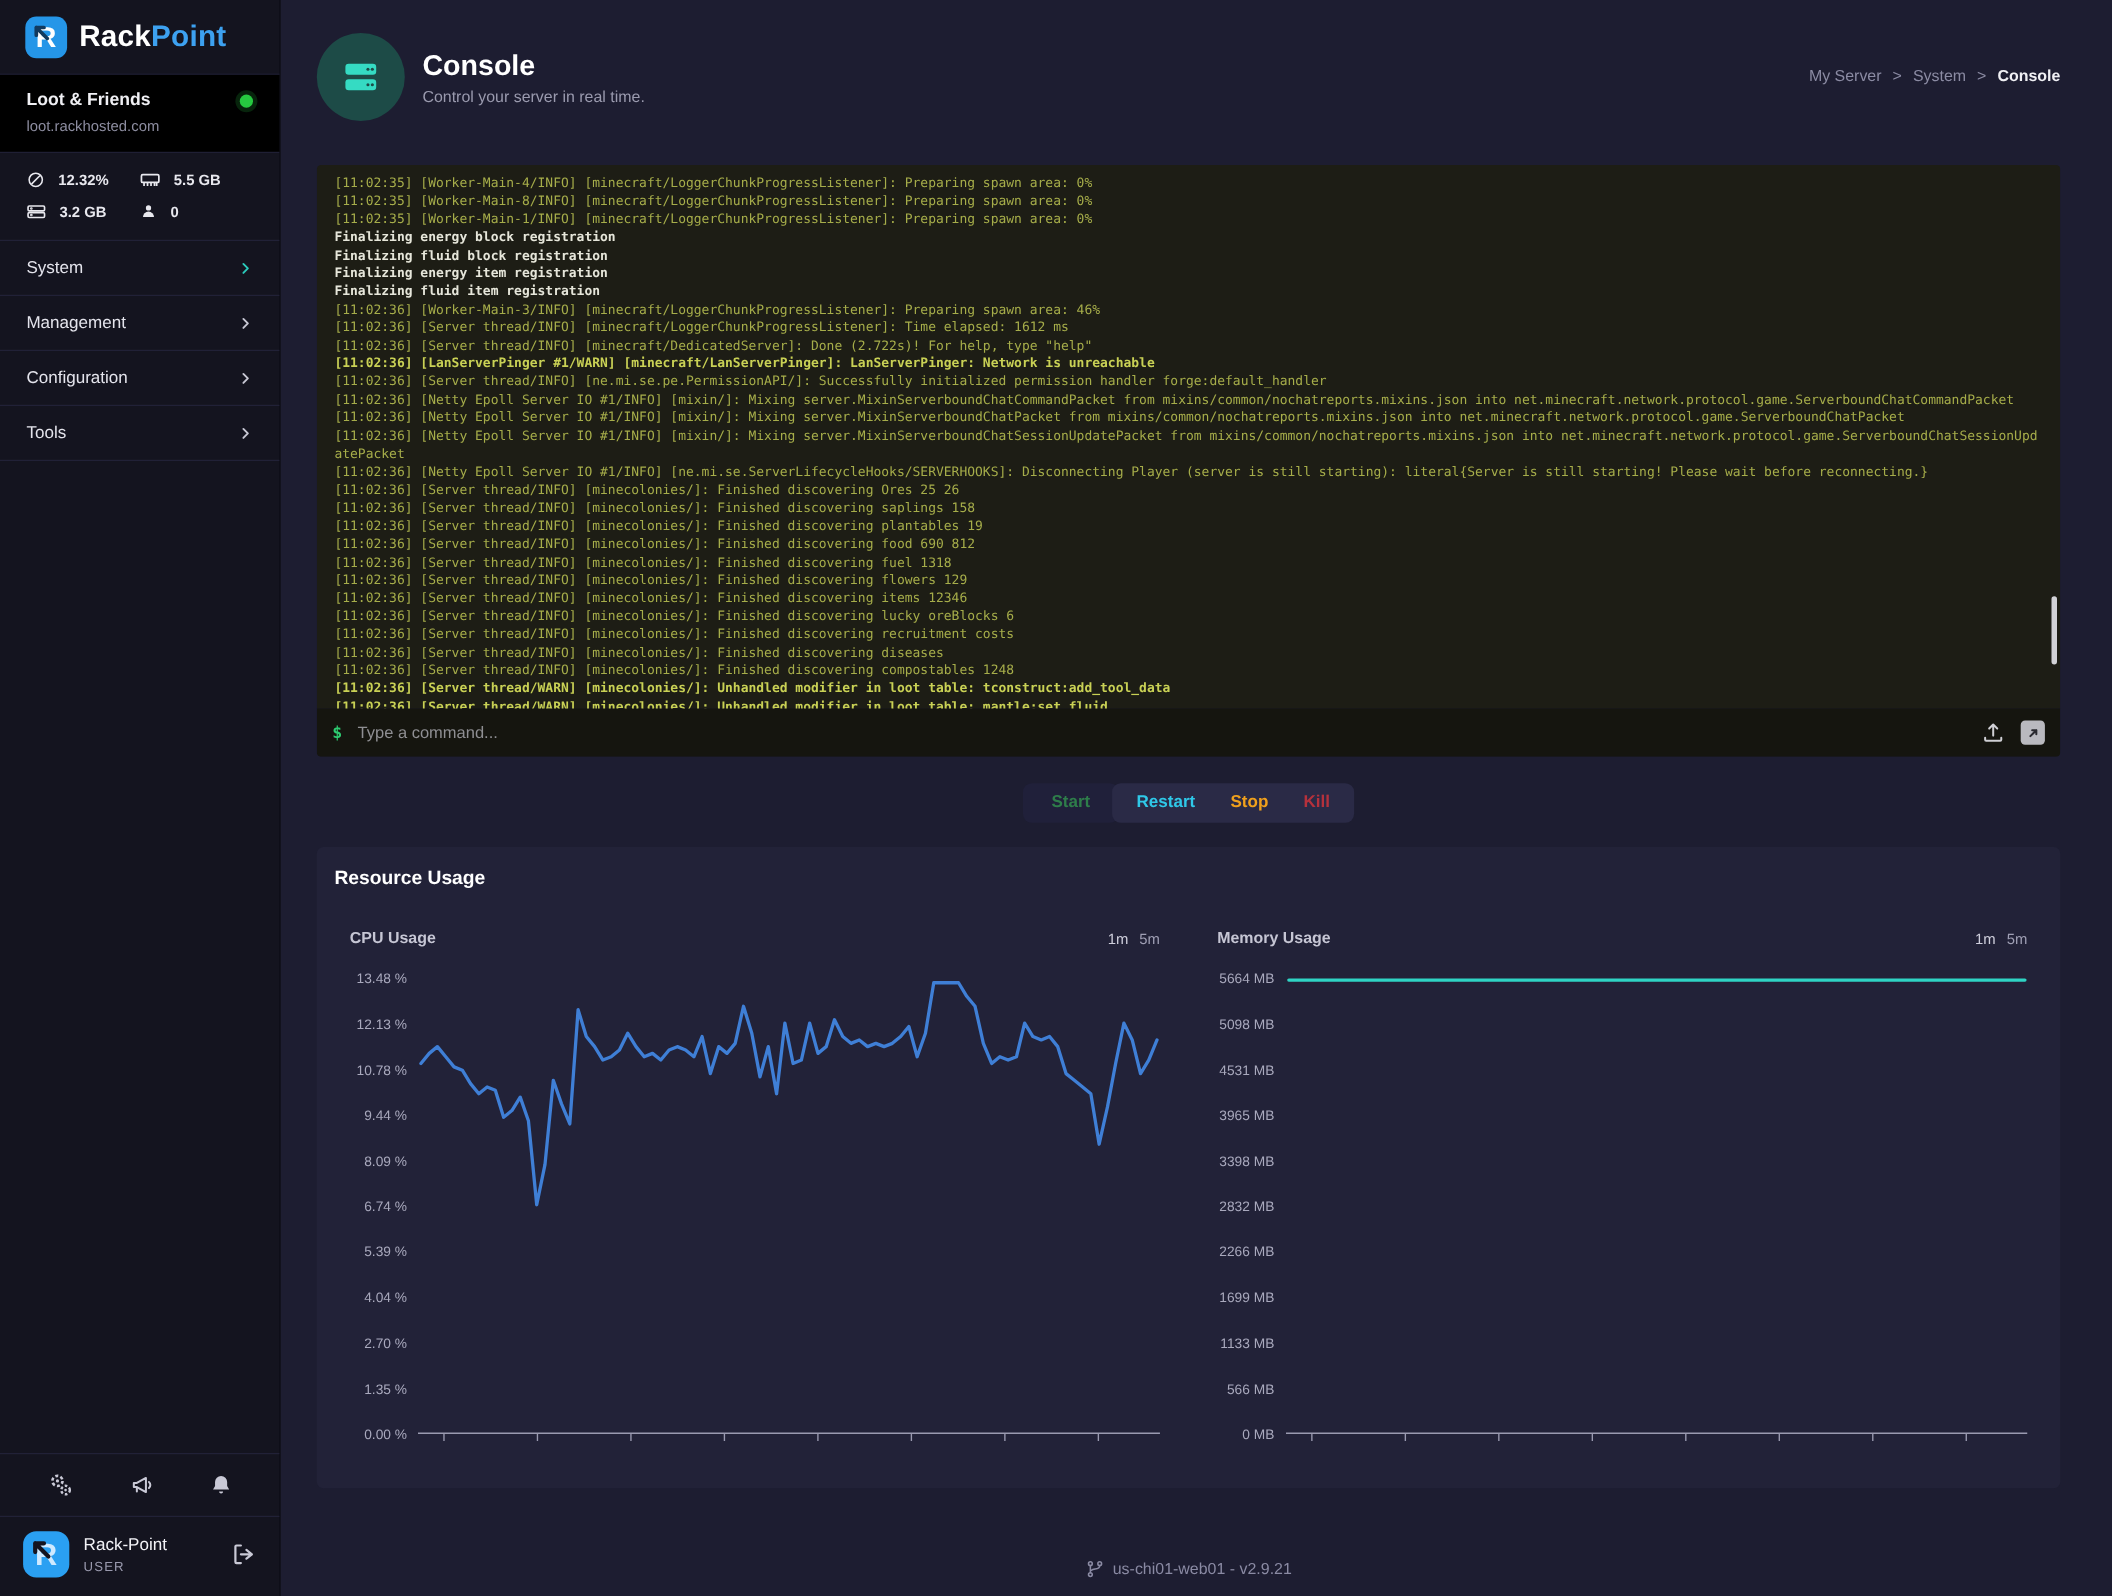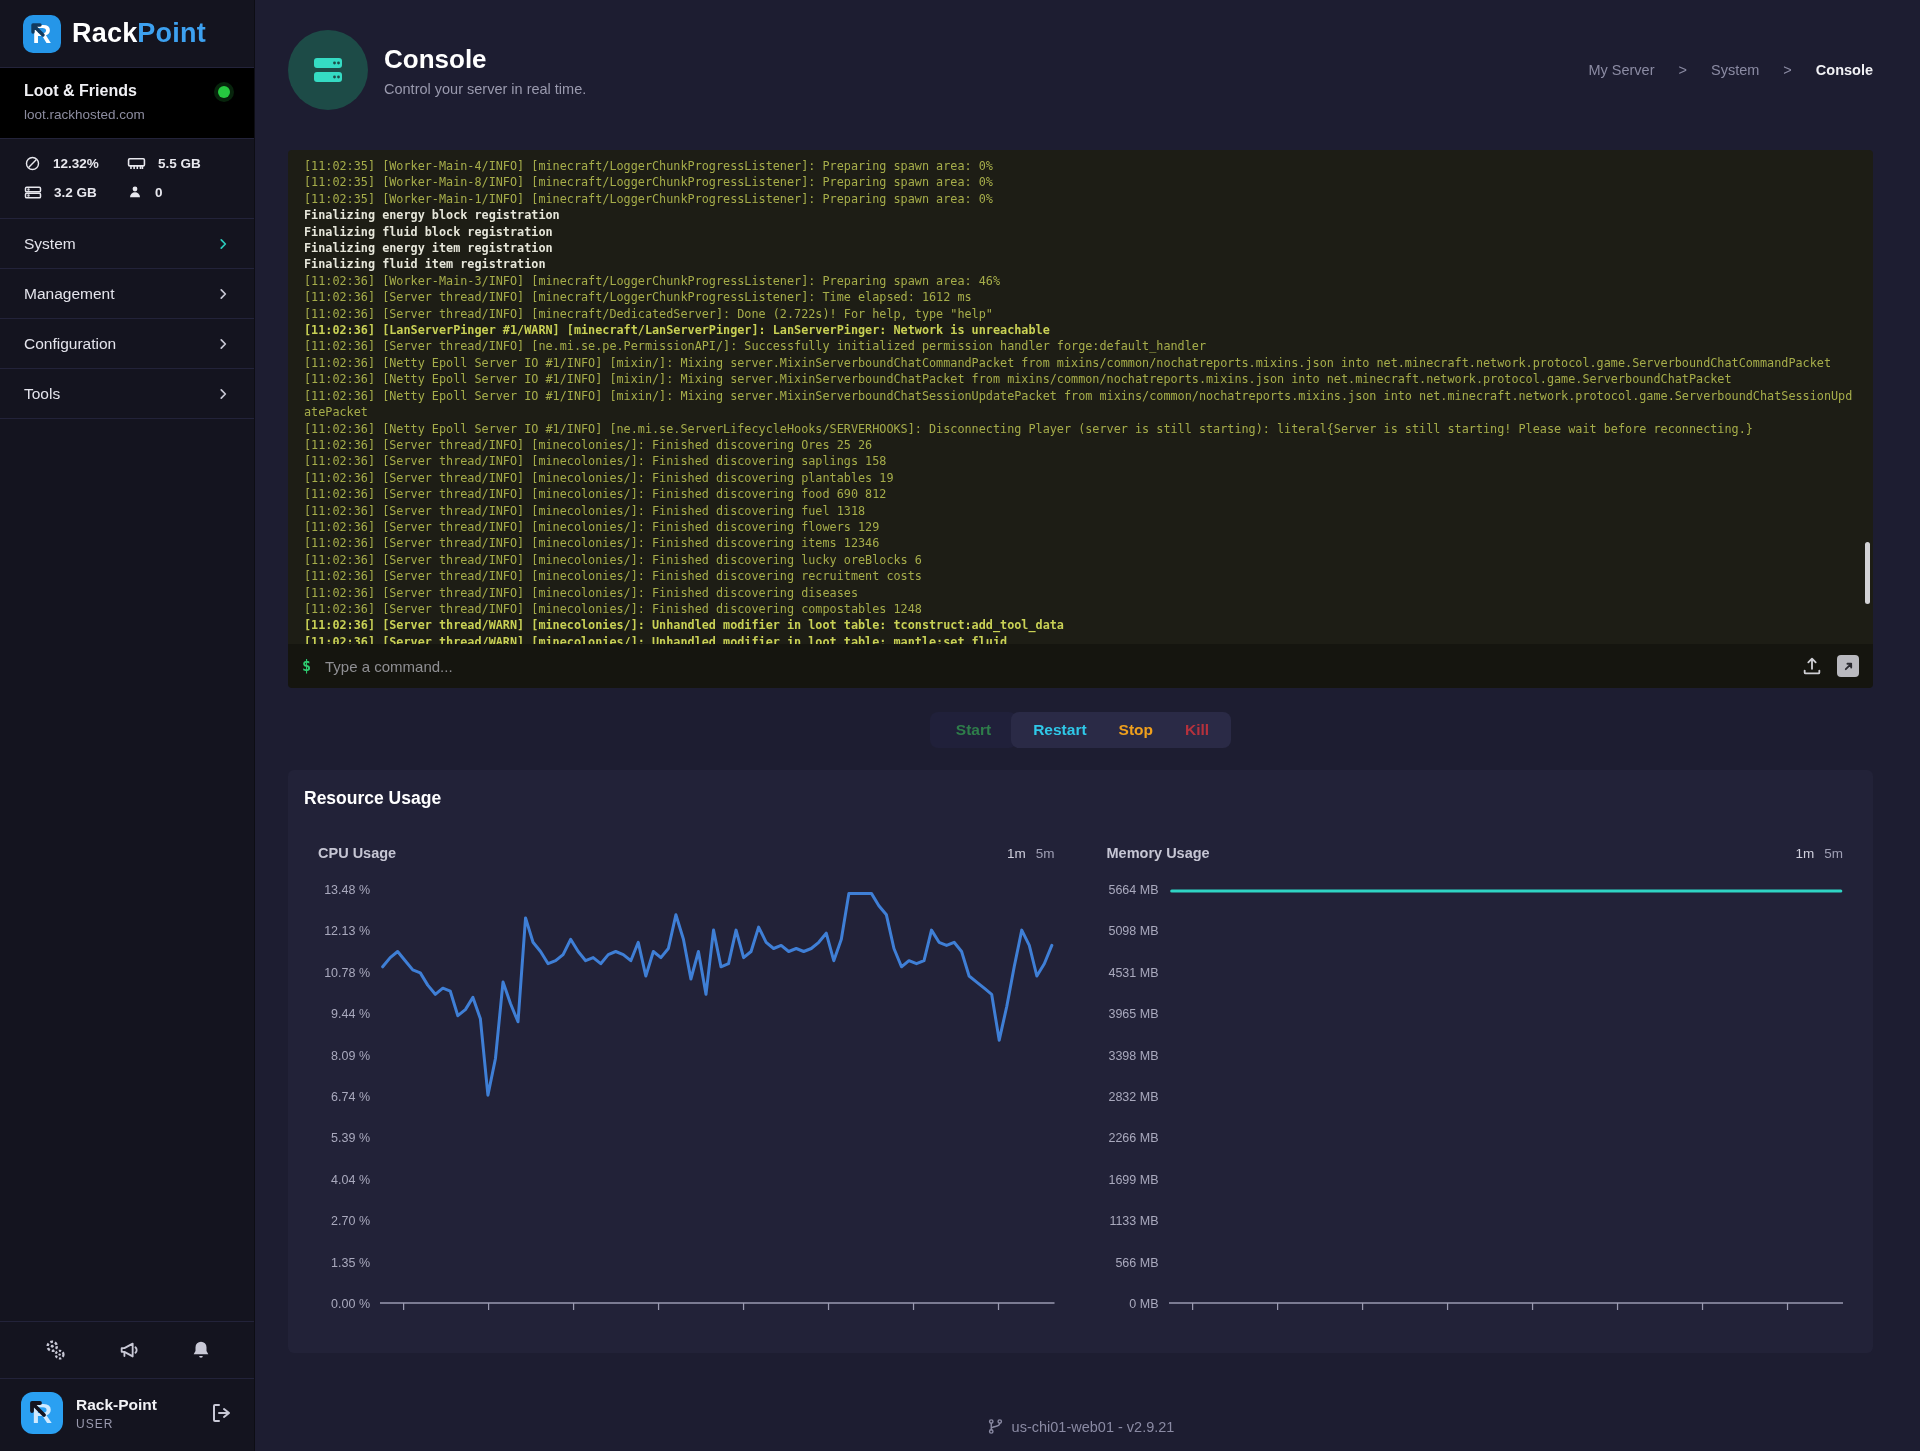--- a/index.html
+++ b/index.html
@@ -62,37 +62,37 @@
     padding:16px 18px; border-top:1px solid #23233a;
   }
   .sidebar-iconrow .sico { color:#c9c9d6; cursor:pointer; display:flex; }
 
   .user-card {
     display:flex; align-items:center; gap:12px;
     padding:12px 20px 16px 20px; border-top:1px solid #23233a;
   }
   .user-avatar { width:44px; height:44px; }
   .user-meta { flex:1; }
-  .user-name { font-size:15.5px; font-weight:bold; color:#f2f2f6; }
+  .user-name { font-size:15.5px; font-weight:normal; color:#f2f2f6; }
   .user-role { font-size:12px; color:#9a9aae; letter-spacing:1px; margin-top:3px; }
   .logout { color:#c9c9d6; cursor:pointer; display:flex; }
 
   
   .main { flex:1; display:flex; flex-direction:column; padding:0 47px 0 33px; }
 
   .page-header { display:flex; align-items:center; margin-top:30px; }
   .hdr-icon {
     width:80px; height:80px; border-radius:50%;
     background:#1d4b47; display:flex; align-items:center; justify-content:center;
     flex:none;
   }
   .hdr-titles { margin-left:16px; }
   .page-title { font-size:26px; font-weight:bold; color:#ffffff; }
   .page-sub { font-size:14.5px; color:#9a9aae; margin-top:6px; }
-  .breadcrumb { margin-left:auto; font-size:14.5px; color:#8b8ba3; display:flex; gap:24px; align-items:center; }
+  .breadcrumb { margin-left:auto; font-size:14.5px; color:#8b8ba3; display:flex; gap:10px; align-items:center; }
   .breadcrumb .crumb-last { color:#f0f0f4; font-weight:bold; }
 
   
   .console-wrap { margin-top:40px; position:relative; border-radius:4px; overflow:hidden; }
   .console-log {
     background:#1d1d15; height:494px; padding:8px 16px;
     font-family:"DejaVu Sans Mono", monospace;
     font-size:11.8px; line-height:16.4px;
     word-break:break-all; overflow:hidden;
   }

